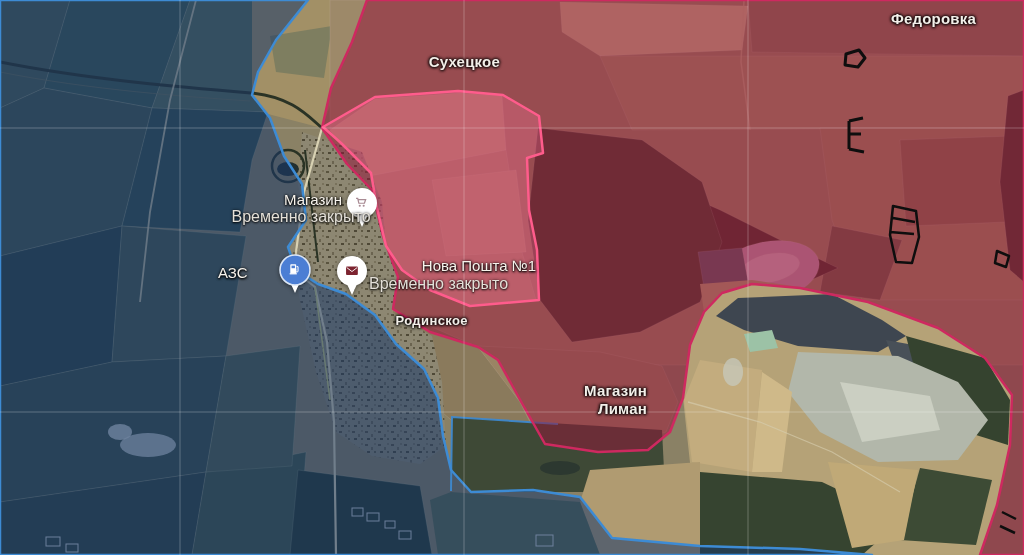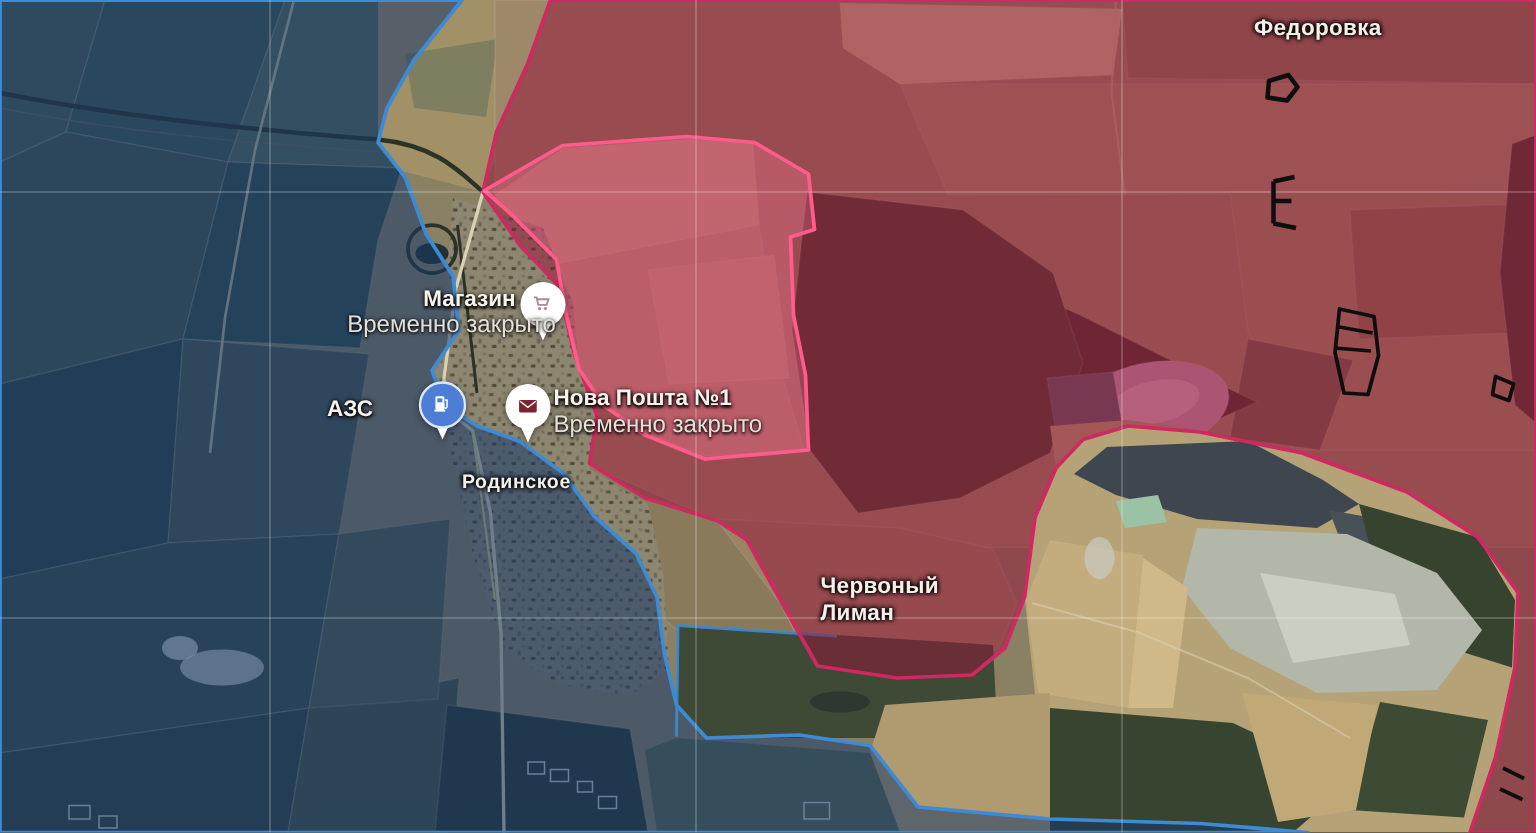--- a/index.html
+++ b/index.html
@@ -4,28 +4,28 @@
 <style>
   html,body{margin:0;padding:0;background:#222;}
   #map{
     position:relative;width:1024px;height:555px;overflow:hidden;
     font-family:"Liberation Sans","DejaVu Sans",sans-serif;
     cursor:grab;
   }
   #basemap{position:absolute;left:0;top:0;}
   .place-label{
     position:absolute;color:#f3efe9;font-size:15px;font-weight:bold;
-    text-align:left;letter-spacing:.2px;line-height:18px;
+    text-align:right;letter-spacing:.2px;line-height:18px;
     text-shadow:0 1px 3px rgba(0,0,0,.95),0 -1px 3px rgba(0,0,0,.6),
                 1px 0 3px rgba(0,0,0,.65),-1px 0 3px rgba(0,0,0,.65);
     pointer-events:none;
   }
   .place-label.town{font-size:13px;letter-spacing:.4px;}
   .poi-name{
-    position:absolute;color:#f7f3ec;font-size:15px;font-weight:bold;
+    position:absolute;color:#f7f3ec;font-size:15px;font-weight:normal;
     text-shadow:0 1px 2px rgba(0,0,0,.95),0 0 3px rgba(0,0,0,.8),1px 1px 3px rgba(0,0,0,.7);
     line-height:17px;
   }
   .poi-status{
     position:absolute;color:#e4e0d8;font-size:16px;
     text-shadow:0 1px 2px rgba(0,0,0,.95),0 0 3px rgba(0,0,0,.8);
     line-height:14px;
   }
   .poi-pin{position:absolute;width:34px;height:46px;}
   .poi-pin svg{filter:drop-shadow(0 1px 2px rgba(0,0,0,.45));}
@@ -165,23 +165,24 @@
 
     <g stroke="#0e0e0e" fill="none" stroke-linejoin="round">
       <path d="M846,54 l13,-4 6,8 -7,9 -13,-2 z" stroke-width="3"></path>
       <path d="M849,121 v28 m0,-28 l14,-3 m-14,16 h12 m-12,15 l15,3" stroke-width="3"></path>
       <path d="M893,206 l23,5 3,26 -7,26 -16,-1 -6,-27 z m-3,26 l24,2 m-21,-16 l22,4" stroke-width="2.5"></path>
       <path d="M997,251 l12,5 -3,11 -11,-4 z" stroke-width="2.5"></path>
       <path d="M1002,512 l14,7 m-16,7 l15,7" stroke-width="2.5"></path>
     </g>
   </svg>
 
+  <div class="place-label" style="left:360px;top:53px;width:140px">Сухецкое</div>
   <div class="place-label" style="left:836px;top:10px;width:140px">Федоровка</div>
   <div class="place-label town" style="left:308px;top:312px;width:160px">Родинское</div>
-  <div class="place-label" style="left:547px;top:382px;width:100px">Червоный Лиман</div>
+  <div class="place-label" style="left:547px;top:382px;width:100px">Магазин Лиман</div>
 
   <div class="poi-pin" style="left:345px;top:186px">
     <svg width="34" height="46" viewBox="0 0 34 46">
       <polygon points="11,28 23,28 17,41" fill="#ffffff"></polygon>
       <circle cx="17" cy="17" r="15" fill="#ffffff"></circle>
       <g transform="translate(9.5,9.5) scale(0.62)" stroke="#a98b94" fill="none" stroke-width="2">
         <path d="M2.5 4.5 H5.2 L7 12.5 H16 L18 6.5 H6"></path>
         <circle cx="8.5" cy="16.5" r="1.7" fill="#a98b94" stroke="none"></circle>
         <circle cx="14.8" cy="16.5" r="1.7" fill="#a98b94" stroke="none"></circle>
       </g>
@@ -207,16 +208,16 @@
   <div class="poi-pin" style="left:335px;top:254px">
     <svg width="34" height="46" viewBox="0 0 34 46">
       <polygon points="11,28 23,28 17,41" fill="#ffffff"></polygon>
       <circle cx="17" cy="17" r="15" fill="#ffffff"></circle>
       <g transform="translate(9.5,9.5) scale(0.62)">
         <rect x="2.5" y="5" width="19" height="13.5" rx="1.5" fill="#7d2430"></rect>
         <path d="M3.5 6.5 L12 13 L20.5 6.5" stroke="#ffffff" stroke-width="1.5" fill="none"></path>
       </g>
     </svg>
   </div>
-  <div class="poi-name" style="left:369px;top:257px;width:220px;text-align:left">Нова Пошта №1</div>
+  <div class="poi-name" style="left:369px;top:257px;width:220px;text-align:center">Нова Пошта №1</div>
   <div class="poi-status" style="left:369px;top:277px;width:220px;text-align:left">Временно закрыто</div>
 
 </div>
 
 </body></html>

